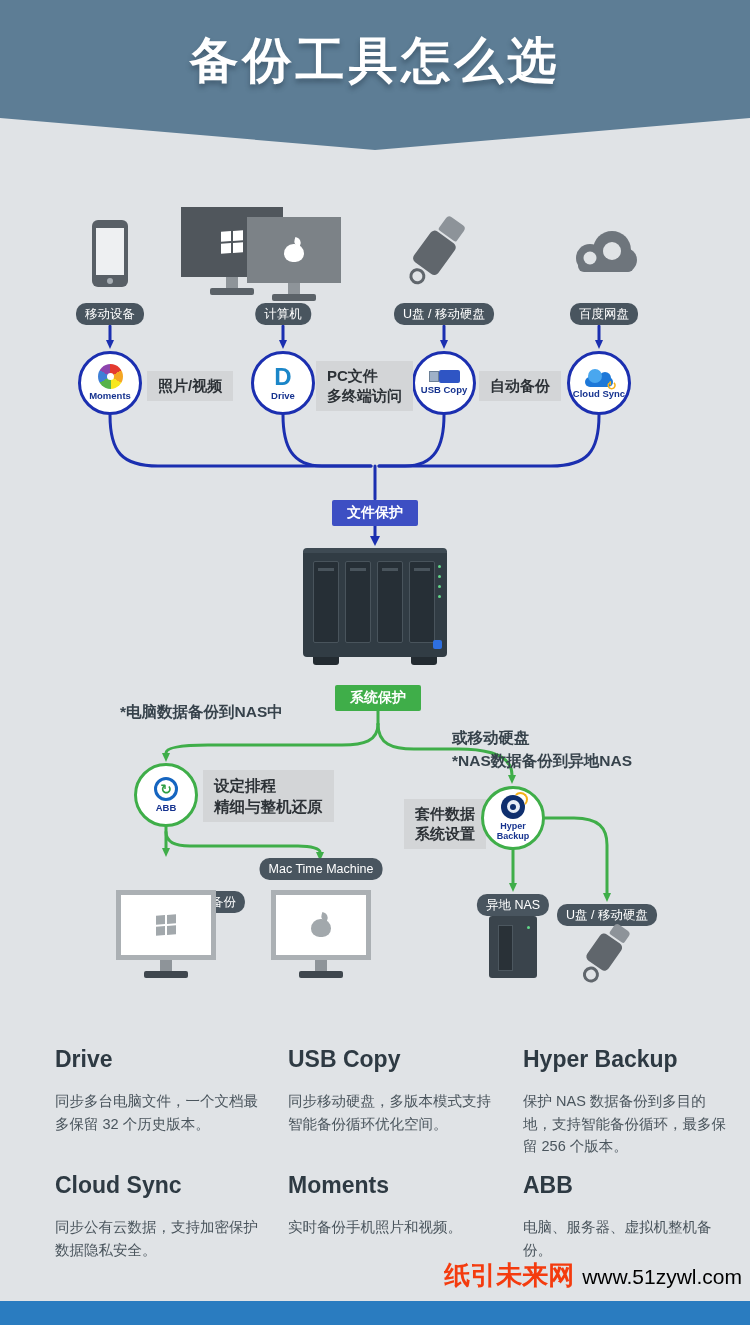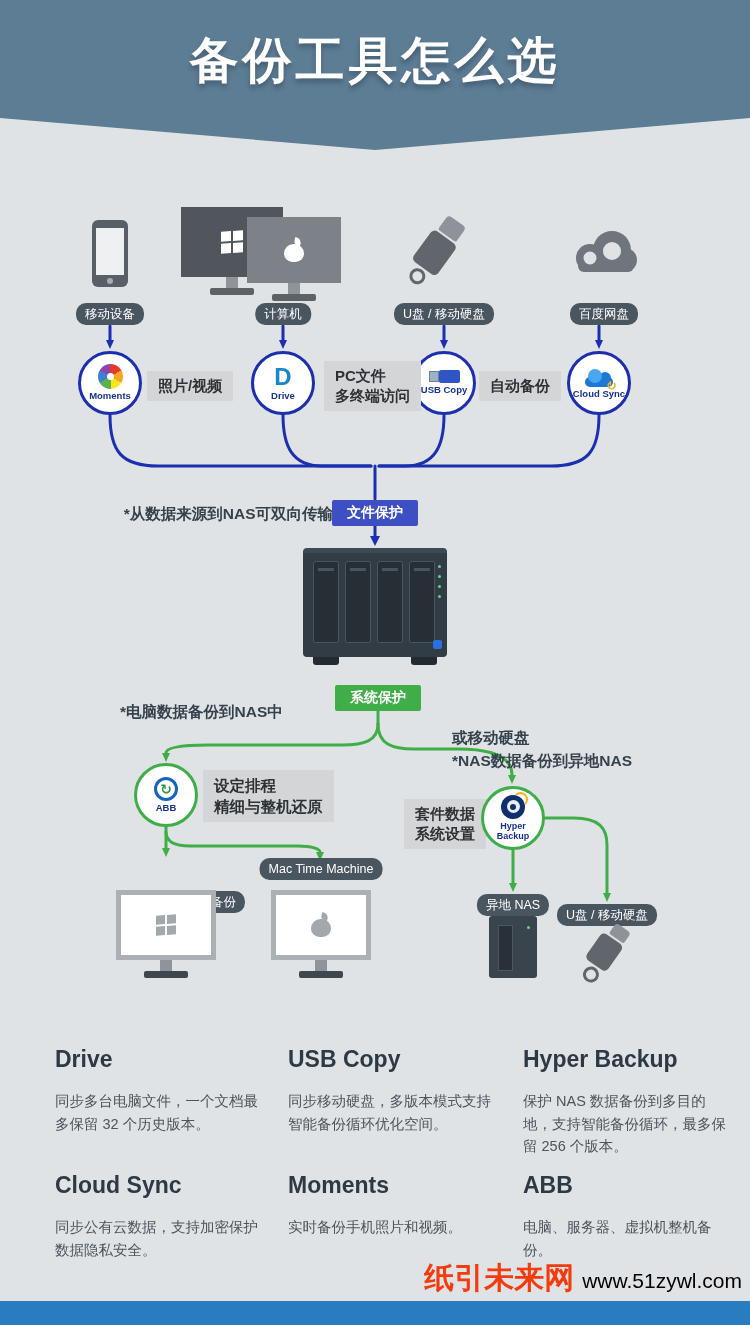--- a/index.html
+++ b/index.html
@@ -125,21 +125,21 @@
   .rnas{position:absolute;left:489px;top:916px;width:48px;height:62px;background:#3a444c;border-radius:3px;z-index:2;}
   .rnas-bay{position:absolute;left:9px;top:9px;width:13px;height:44px;background:#293137;border:1px solid #4c575f;}
   .rnas-led{position:absolute;right:7px;top:10px;width:3px;height:3px;background:#61d889;border-radius:50%;}
 
   
   .feature{position:absolute;z-index:2;}
   .feature h3{margin:0 0 17px;font-size:23px;color:#2e3a43;}
   .feature p{margin:0;font-size:14.5px;color:#4a555d;line-height:1.56;}
 
   .watermark{position:absolute;right:8px;top:1258px;display:flex;align-items:baseline;gap:8px;z-index:2;white-space:nowrap;}
-  .wm-site{font-size:30px;font-weight:bold;color:#f43b0e;}
+  .wm-site{font-size:26px;font-weight:bold;color:#f43b0e;}
   .wm-url{font-size:21px;color:#000000;}
 
   .footer-bar{position:absolute;left:0;bottom:0;width:750px;height:24px;background:#2a7cc0;z-index:2;}
 </style>
 </head>
 <body>
 
 <div class="canvas">
 
   <div class="header">
@@ -254,27 +254,26 @@
   </div>
 
   <div class="app-circle" style="left:599px;top:351px;">
     <div class="cloud-icon">
       <span class="sync-glyph">↻</span>
     </div>
     <div class="clabel">Cloud Sync</div>
   </div>
 
   <div class="note-box" style="left:147px;top:371px;">照片/视频</div>
-  <div class="note-box" style="left:324px;top:361px;">
+  <div class="note-box" style="left:316px;top:361px;">
     <div>PC文件</div>
     <div>多终端访问</div>
   </div>
   <div class="note-box" style="left:479px;top:371px;">自动备份</div>
 
-  <div class="flow-note" style="left:105px;top:502px;width:228px;text-align:right;">*从数据来源到NAS可双向传输</div>
   <div class="pill pill-blue" style="left:375px;top:500px;">文件保护</div>
 
   <div class="nas">
     <div class="nas-bays">
       <div class="bay"></div>
       <div class="bay"></div>
       <div class="bay"></div>
       <div class="bay"></div>
     </div>
     <div class="nas-leds">

